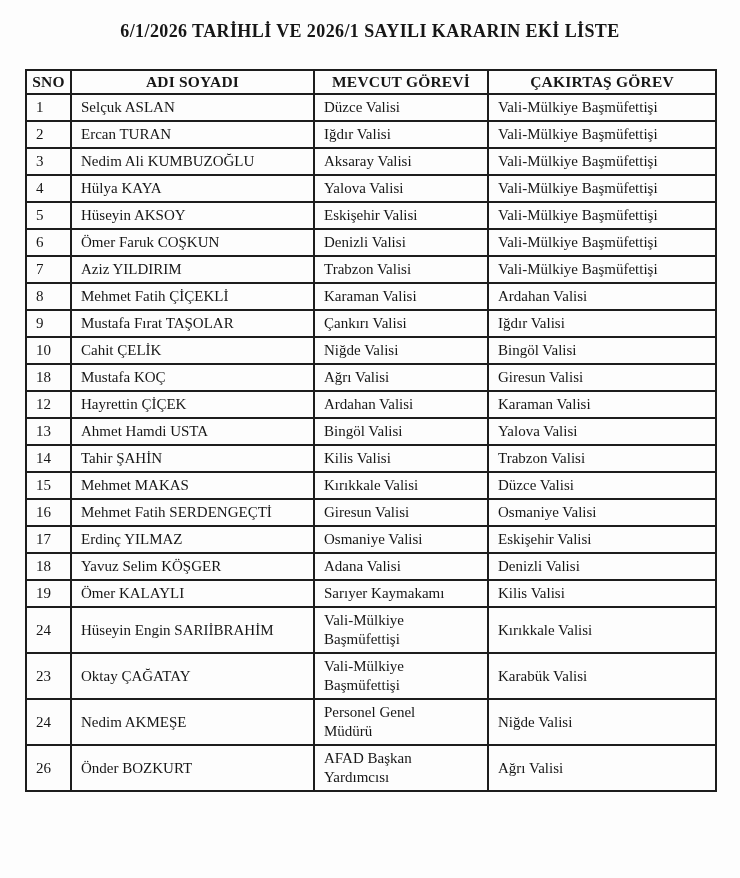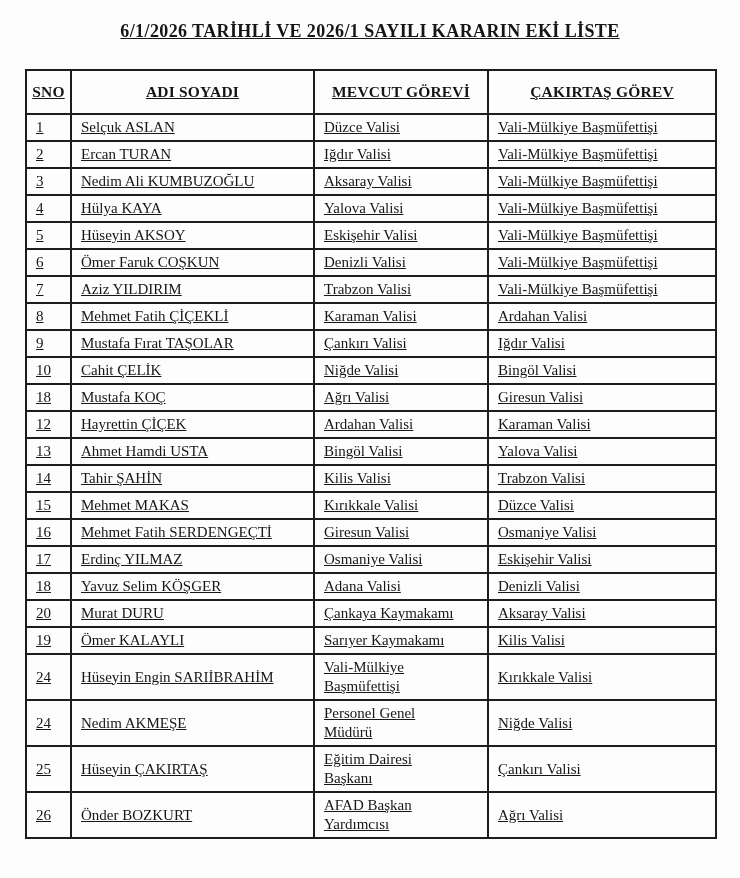--- a/index.html
+++ b/index.html
@@ -8,21 +8,20 @@
     background: #fdfdfd;
     font-family: "Liberation Serif", "DejaVu Serif", serif;
     color: #161616;
   }
   .page {
     width: 740px;
     height: 878px;
     background: #fdfdfd;
     padding-top: 21px;
     overflow: hidden;
-    text-decoration: underline;
   }
   .title {
     text-align: center;
     font-size: 18px;
     font-weight: bold;
     letter-spacing: 0.4px;
     margin-bottom: 27px;
     font-family: "Liberation Serif", "DejaVu Serif", serif;
   }
   table.appt {
@@ -32,21 +31,21 @@
     width: 690px;
   }
   table.appt th, table.appt td {
     border: 2px solid #1d1d1d;
     vertical-align: middle;
   }
   table.appt th {
     font-size: 15.5px;
     font-weight: bold;
     text-align: center;
-    padding: 12px 4px;
+    padding: 2px 4px;
     height: 24px;
     letter-spacing: 0.2px;
   }
   table.appt td {
     font-size: 15px;
     line-height: 19px;
     padding: 3px 9px;
     height: 26px;
     text-align: left;
   }
@@ -177,53 +176,47 @@
           <td class="col-current">Osmaniye Valisi</td>
           <td class="col-assigned">Eskişehir Valisi</td>
         </tr>
         <tr>
           <td class="col-sno">18</td>
           <td class="col-name">Yavuz Selim KÖŞGER</td>
           <td class="col-current">Adana Valisi</td>
           <td class="col-assigned">Denizli Valisi</td>
         </tr>
         <tr>
-          <td class="col-sno">20</td>
-          <td class="col-name">Murat DURU</td>
-          <td class="col-current">Çankaya Kaymakamı</td>
-          <td class="col-assigned">Aksaray Valisi</td>
-        </tr>
-        <tr>
           <td class="col-sno">19</td>
           <td class="col-name">Ömer KALAYLI</td>
           <td class="col-current">Sarıyer Kaymakamı</td>
           <td class="col-assigned">Kilis Valisi</td>
         </tr>
         <tr>
           <td class="col-sno">24</td>
           <td class="col-name">Hüseyin Engin SARIİBRAHİM</td>
           <td class="col-current">Vali-Mülkiye
 Başmüfettişi</td>
           <td class="col-assigned">Kırıkkale Valisi</td>
         </tr>
         <tr>
+          <td class="col-sno">23</td>
+          <td class="col-name">Oktay ÇAĞATAY</td>
+          <td class="col-current">Vali-Mülkiye
+Başmüfettişi</td>
+          <td class="col-assigned">Karabük Valisi</td>
+        </tr>
+        <tr>
           <td class="col-sno">24</td>
           <td class="col-name">Nedim AKMEŞE</td>
           <td class="col-current">Personel Genel
 Müdürü</td>
           <td class="col-assigned">Niğde Valisi</td>
         </tr>
         <tr>
-          <td class="col-sno">25</td>
-          <td class="col-name">Hüseyin ÇAKIRTAŞ</td>
-          <td class="col-current">Eğitim Dairesi
-Başkanı</td>
-          <td class="col-assigned">Çankırı Valisi</td>
-        </tr>
-        <tr>
           <td class="col-sno">26</td>
           <td class="col-name">Önder BOZKURT</td>
           <td class="col-current">AFAD Başkan
 Yardımcısı</td>
           <td class="col-assigned">Ağrı Valisi</td>
         </tr>
       </tbody>
   </table>
 </div>
 

